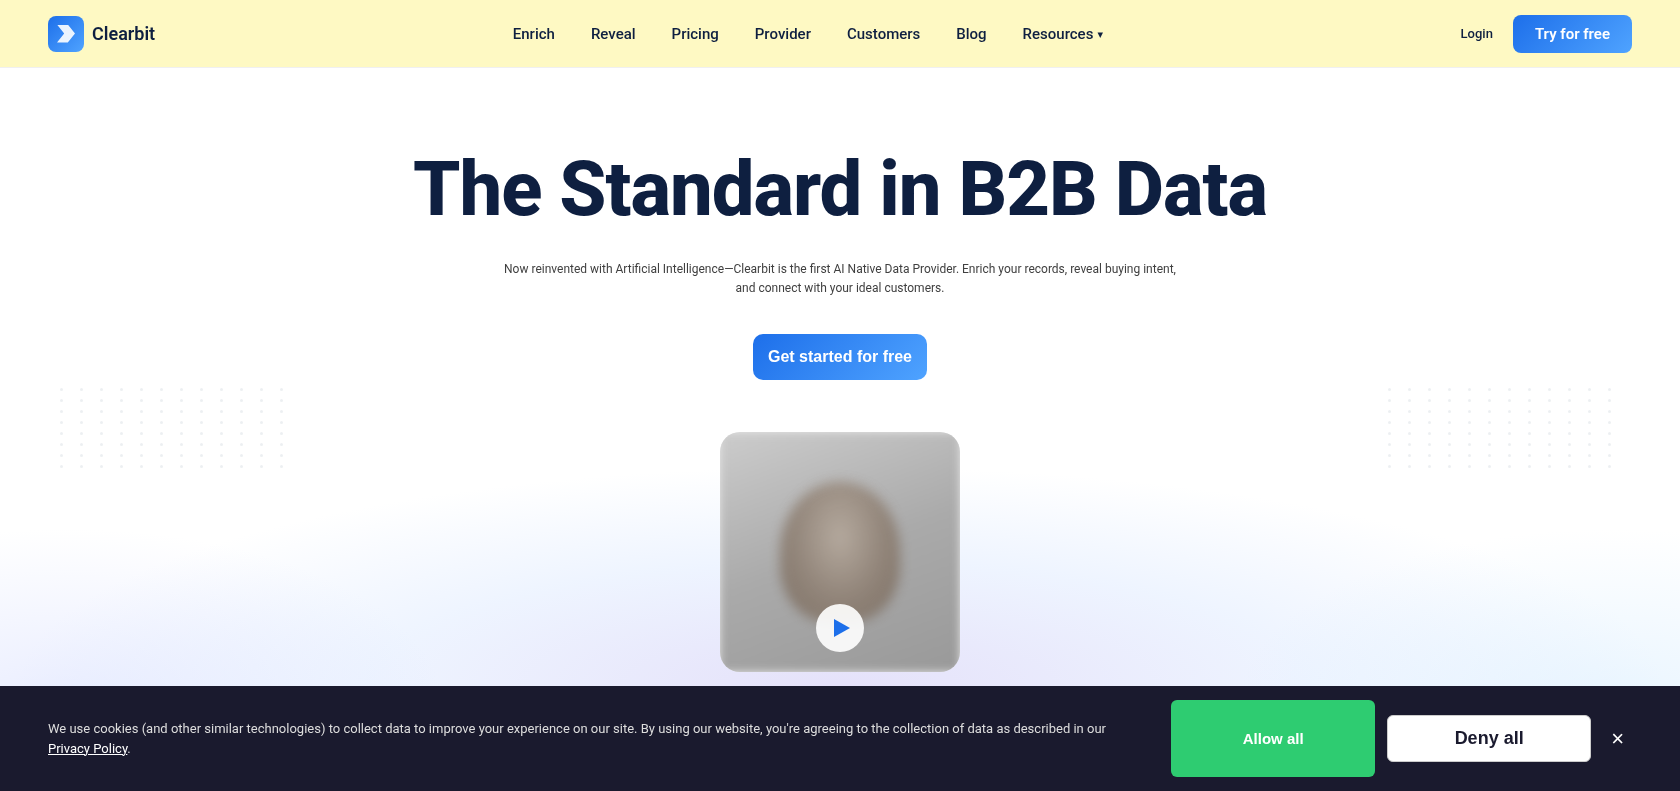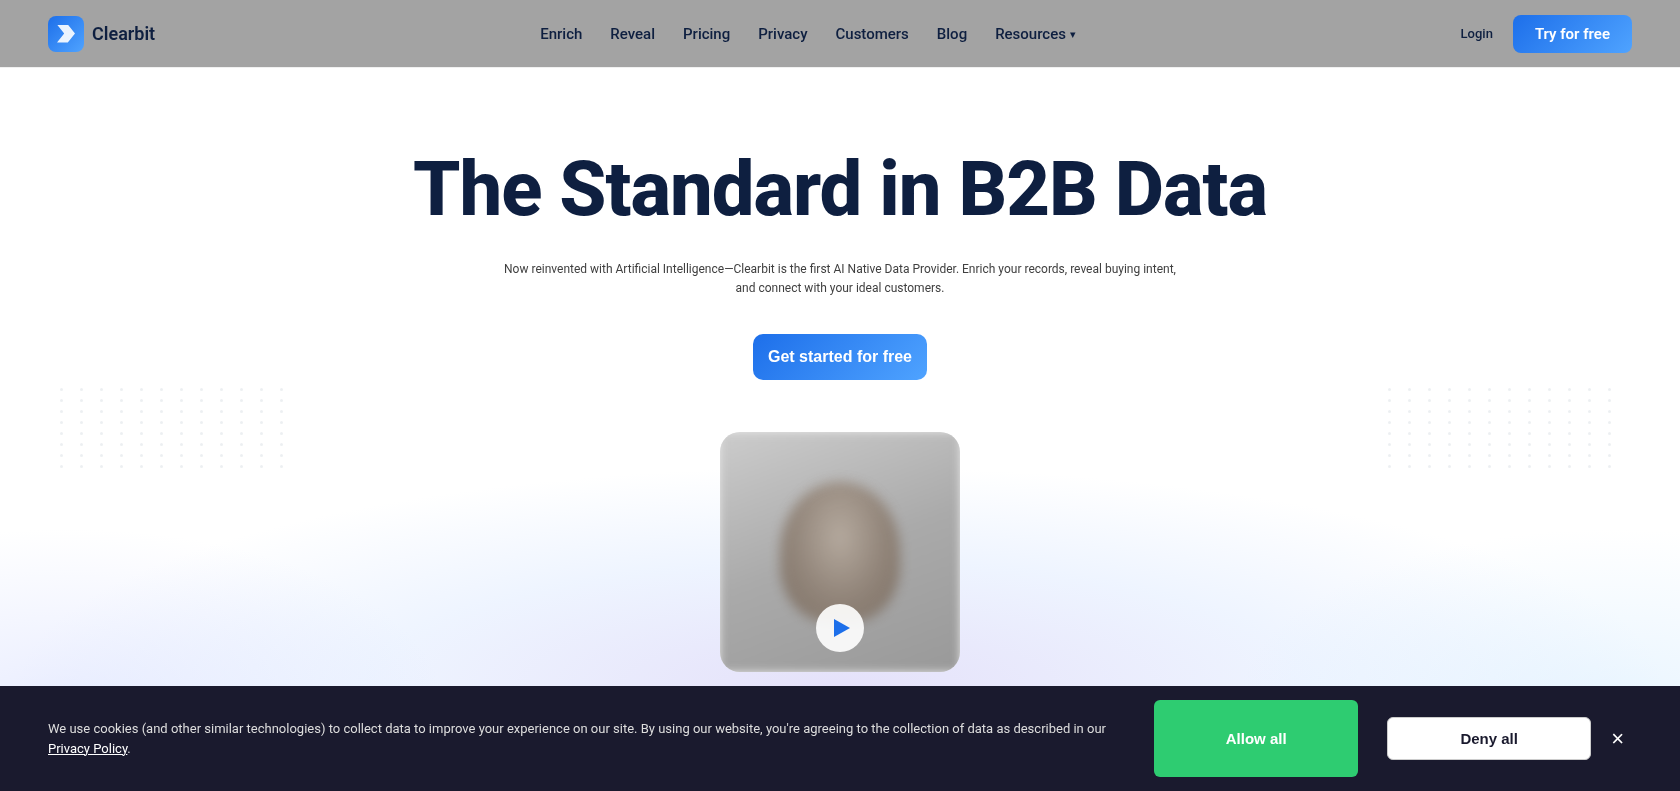--- a/index.html
+++ b/index.html
@@ -2,39 +2,39 @@
 <html><head>
   <meta charset="utf-8">
   <style>
     * { margin: 0; padding: 0; box-sizing: border-box; }
     body { font-family: -apple-system, BlinkMacSystemFont, 'Segoe UI', Roboto, sans-serif; background: #fff; overflow-x: hidden; width: 1680px; min-height: 791px; }
 
     
     nav {
       display: flex; align-items: center; justify-content: space-between;
       padding: 0 48px; height: 68px; border-bottom: 1px solid #f0f0f0;
-      position: relative; z-index: 10; background: #a3a3a3;
+      position: relative; z-index: 10; background: #fef9c3;
     }
     .nav-logo { display: flex; align-items: center; gap: 8px; text-decoration: none; }
     .nav-logo-icon {
       width: 36px; height: 36px;
       background: linear-gradient(135deg, #1d6fea 0%, #4fa3ff 100%);
       border-radius: 8px;
       display: flex; align-items: center; justify-content: center;
       position: relative;
     }
     .nav-logo-icon::before {
       content: '';
       width: 18px; height: 18px;
       background: rgba(255,255,255,0.9);
       clip-path: polygon(0 0, 60% 0, 100% 50%, 60% 100%, 0 100%, 40% 50%);
       position: absolute;
     }
     .nav-logo-text { font-size: 18px; font-weight: 600; color: #0e1f40; }
-    .nav-links { display: flex; align-items: center; gap: 28px; }
+    .nav-links { display: flex; align-items: center; gap: 36px; }
     .nav-links a { text-decoration: none; color: #0e1f40; font-size: 15px; font-weight: 500; }
     .nav-resources { display: flex; align-items: center; gap: 4px; cursor: pointer; color: #0e1f40; font-size: 15px; font-weight: 500; }
     .nav-actions { display: flex; align-items: center; gap: 20px; }
     .nav-login { text-decoration: none; color: #0e1f40; font-size: 13px; font-weight: 500; }
     .nav-cta {
       background: linear-gradient(135deg, #1d6fea, #4fa3ff);
       color: #fff; border: none; border-radius: 8px;
       padding: 10px 22px; font-size: 15px; font-weight: 600;
       cursor: pointer; text-decoration: none;
     }
@@ -138,23 +138,22 @@
     .cookie-text .privacy-link { text-decoration: underline; }
     .cookie-text .change-link { text-decoration: underline; display: block; text-align: center; margin-top: 2px; }
     .cookie-actions { display: flex; align-items: center; gap: 12px; flex-shrink: 0; }
     .btn-allow {
       background: #2ecc71; color: #fff; border: none;
       padding: 30px 42px; border-radius: 6px; font-size: 15px; font-weight: 600; cursor: pointer;
       min-width: 204px;
     }
     .btn-deny {
       background: #fff; color: #1a1a2e; border: 1.5px solid #ccc;
-      padding: 12px 32px; border-radius: 6px; font-size: 15px; font-weight: 600; cursor: pointer;
+      padding: 12px 32px; border-radius: 6px; font-size: 18px; font-weight: 600; cursor: pointer;
       min-width: 204px;
-      margin-left: 17px;
     }
     .btn-close {
       background: none; border: none; color: #fff; font-size: 22px; cursor: pointer; padding: 4px 8px;
     }
 
     
     .dot-grid { display: grid; grid-template-columns: repeat(12, 12px); gap: 8px; }
     .dot { width: 3px; height: 3px; background: #8899aa; border-radius: 50%; }
   </style>
 </head>
@@ -163,21 +162,21 @@
 <nav>
   <a class="nav-logo" href="#">
     <div class="nav-logo-icon"></div>
     <span class="nav-logo-text">Clearbit</span>
   </a>
 
   <div class="nav-links">
     <a href="#">Enrich</a>
     <a href="#">Reveal</a>
     <a href="#">Pricing</a>
-    <a href="#">Privacy</a>
+    <a href="#">Provider</a>
     <a href="#">Customers</a>
     <a href="#">Blog</a>
     <span class="nav-resources">
       <span>Resources</span>
       <span style="font-size:11px; margin-top:1px;">▾</span>
     </span>
   </div>
 
   <div class="nav-actions">
     <a class="nav-login" href="#">Login</a>

